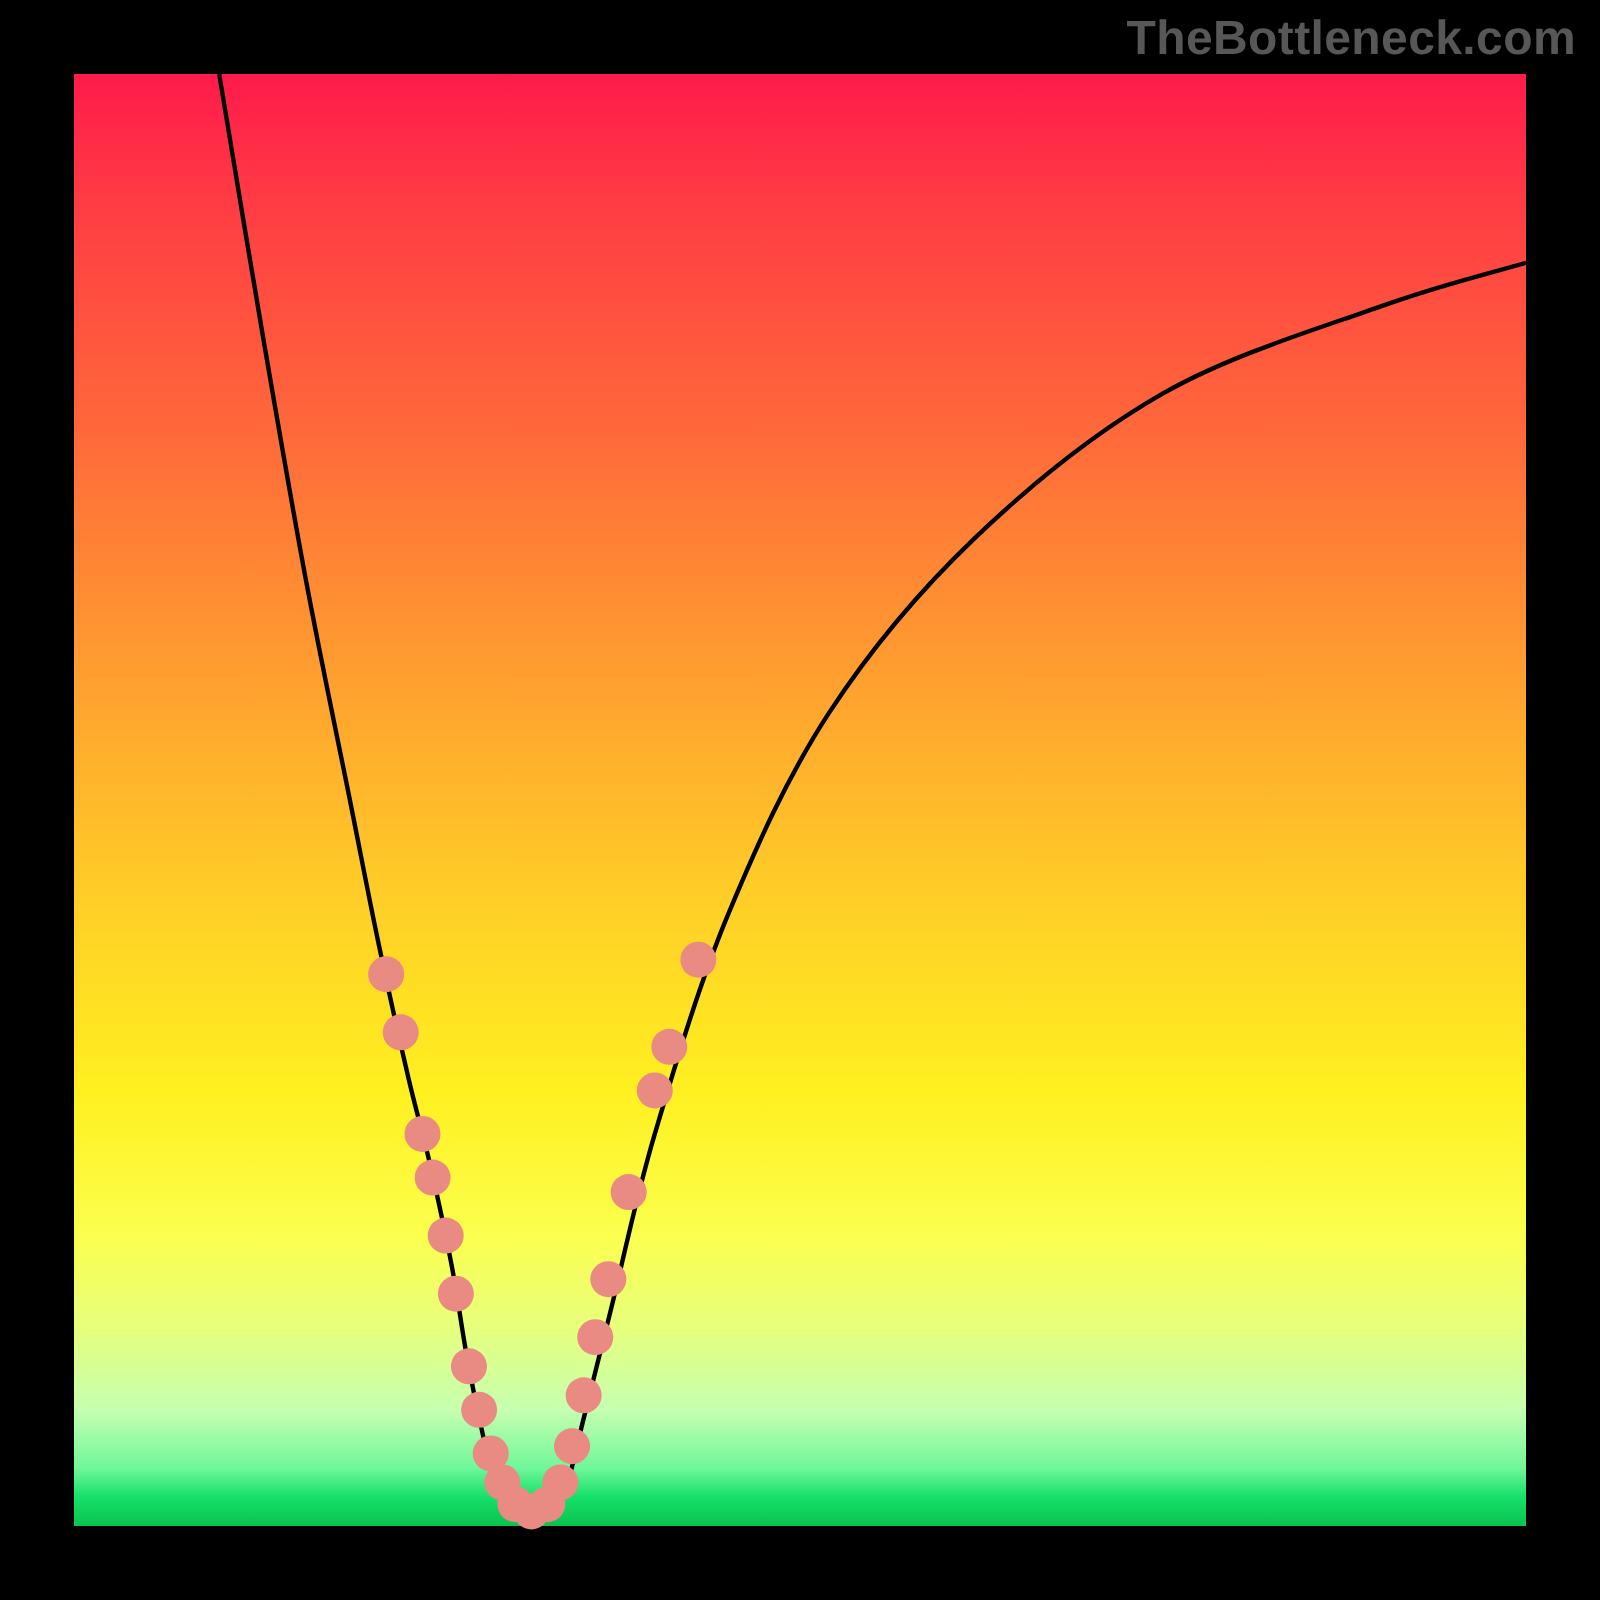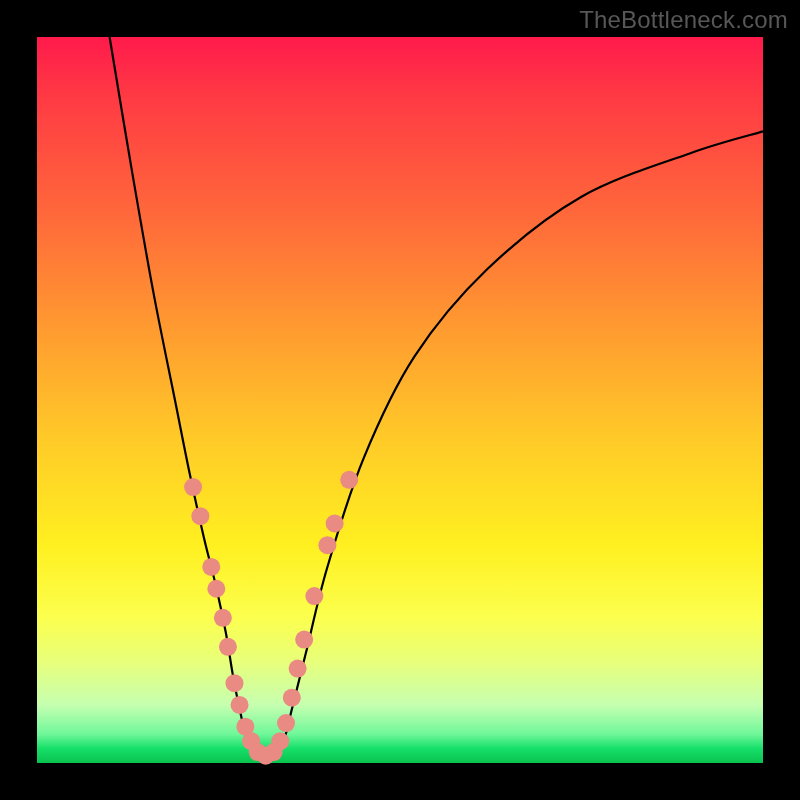--- a/index.html
+++ b/index.html
@@ -41,21 +41,21 @@
       #16e06a 98%,
       #0ac24e 100%
     );
   }
   .watermark {
     position: absolute;
     top: 6px;
     right: 12px;
     color: #575757;
     font-size: 24px;
-    font-weight: 400;
+    font-weight: 700;
     letter-spacing: 0.2px;
     user-select: none;
   }
   svg.curve {
     position: absolute;
     left: 0;
     top: 0;
     width: 726px;
     height: 726px;
     overflow: visible;

